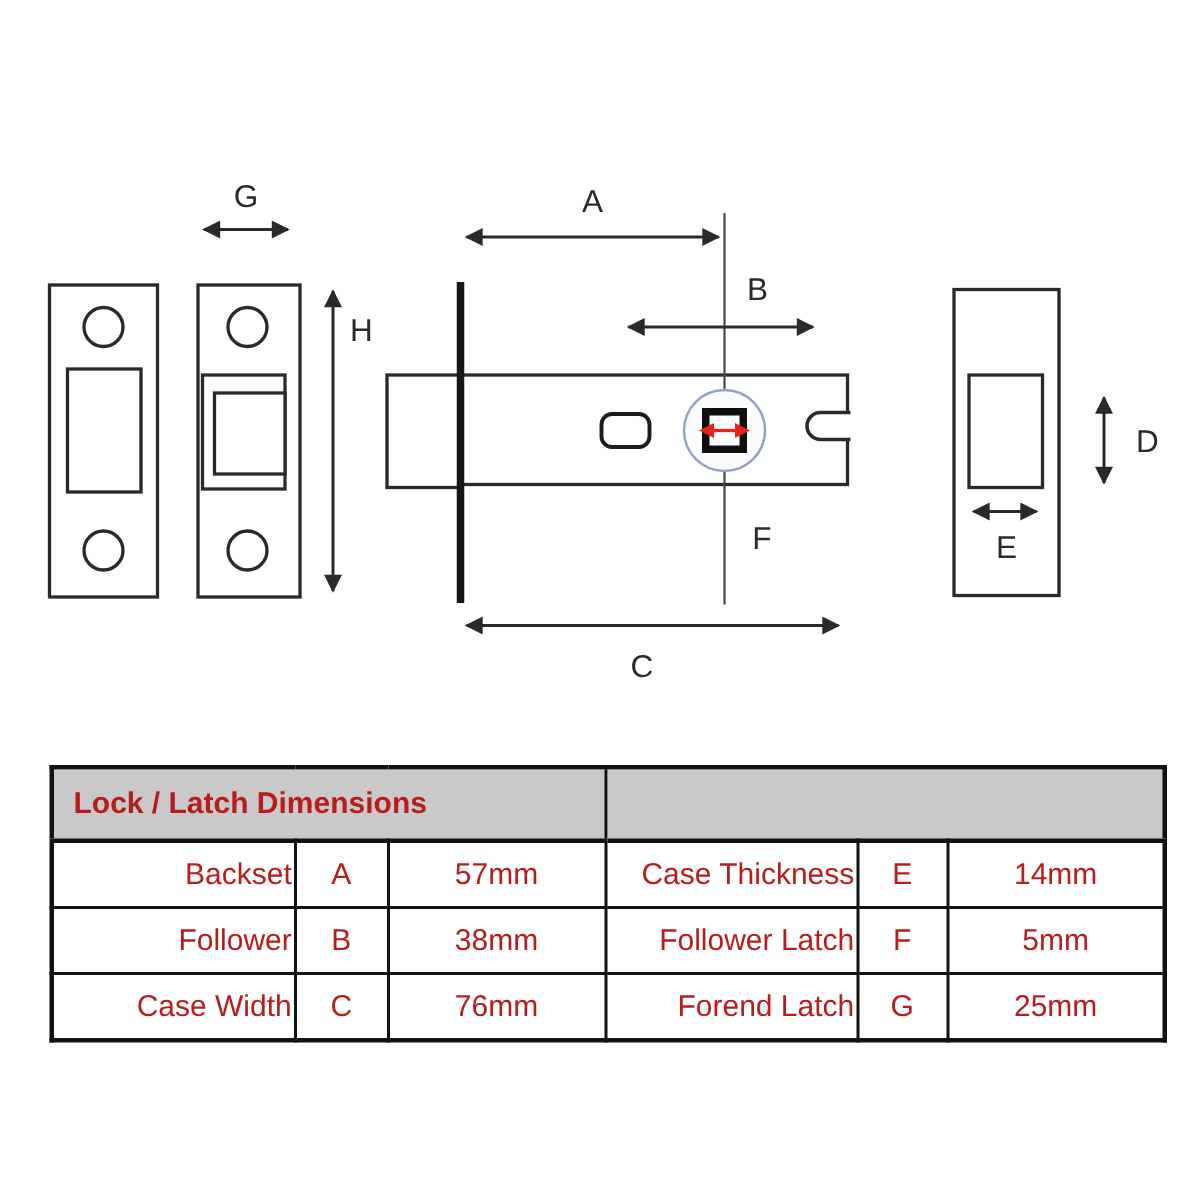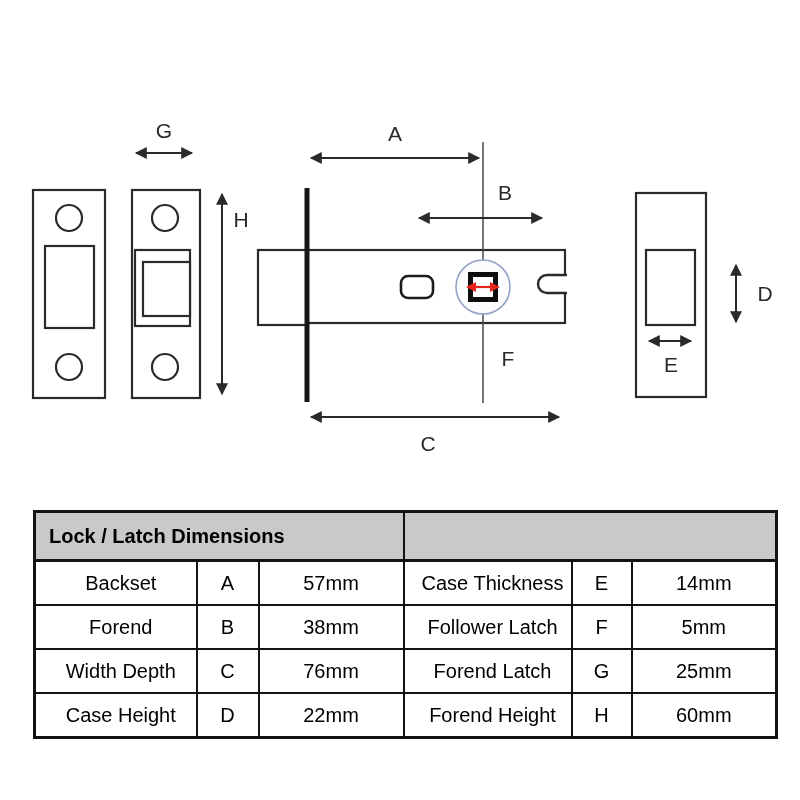--- a/index.html
+++ b/index.html
@@ -9,27 +9,27 @@
   }
   svg.diagram { position:absolute; left:0; top:0; }
 
   .ln  { fill:#ffffff; stroke:#2a2a2a; stroke-width:2.2; }
   .arrow { stroke:#2a2a2a; stroke-width:2; marker-start:url(#arw); marker-end:url(#arw); }
   .lbl { font-family:"Liberation Sans", sans-serif; font-size:21px; fill:#2a2a2a; }
 
   .table-wrap { position:absolute; left:33px; top:510px; }
   table.dims {
     border-collapse:collapse; table-layout:fixed; width:742px;
-    font-family:"Liberation Sans", sans-serif; color:#000000;
+    font-family:"Liberation Sans", sans-serif; color:#b91c1c;
   }
   table.dims { border:3px solid #121212; }
   table.dims td { border:2px solid #121212; height:40px; background:#ffffff; font-size:20px; overflow:hidden; white-space:nowrap; }
   tr.hdr td { background:#c9c9c9; height:44px; border-bottom:3px solid #121212; }
   td.title { font-weight:bold; font-size:23px; padding-left:13px; text-align:left; }
-  td.lab { text-align:center; padding-left:11px; }
+  td.lab { text-align:right; padding-left:11px; }
   td.key, td.val { text-align:center; }
   td.thick { border-left:4px solid #121212; }
 </style>
 </head>
 <body>
 
 <div class="canvas">
 
   <svg class="diagram" width="800" height="500" viewBox="0 0 800 500">
     <defs>
@@ -115,40 +115,32 @@
       </tr>
       <tr>
         <td class="lab">Backset</td>
         <td class="key">A</td>
         <td class="val">57mm</td>
         <td class="lab thick">Case Thickness</td>
         <td class="key">E</td>
         <td class="val">14mm</td>
       </tr>
       <tr>
-        <td class="lab">Forend</td>
+        <td class="lab">Follower</td>
         <td class="key">B</td>
         <td class="val">38mm</td>
         <td class="lab thick">Follower Latch</td>
         <td class="key">F</td>
         <td class="val">5mm</td>
       </tr>
       <tr>
-        <td class="lab">Width Depth</td>
+        <td class="lab">Case Width</td>
         <td class="key">C</td>
         <td class="val">76mm</td>
         <td class="lab thick">Forend Latch</td>
         <td class="key">G</td>
         <td class="val">25mm</td>
-      </tr>
-      <tr>
-        <td class="lab">Case Height</td>
-        <td class="key">D</td>
-        <td class="val">22mm</td>
-        <td class="lab thick">Forend Height</td>
-        <td class="key">H</td>
-        <td class="val">60mm</td>
       </tr>
     </tbody>
       </table>
   </div>
 
 </div>
 
 </body></html>

